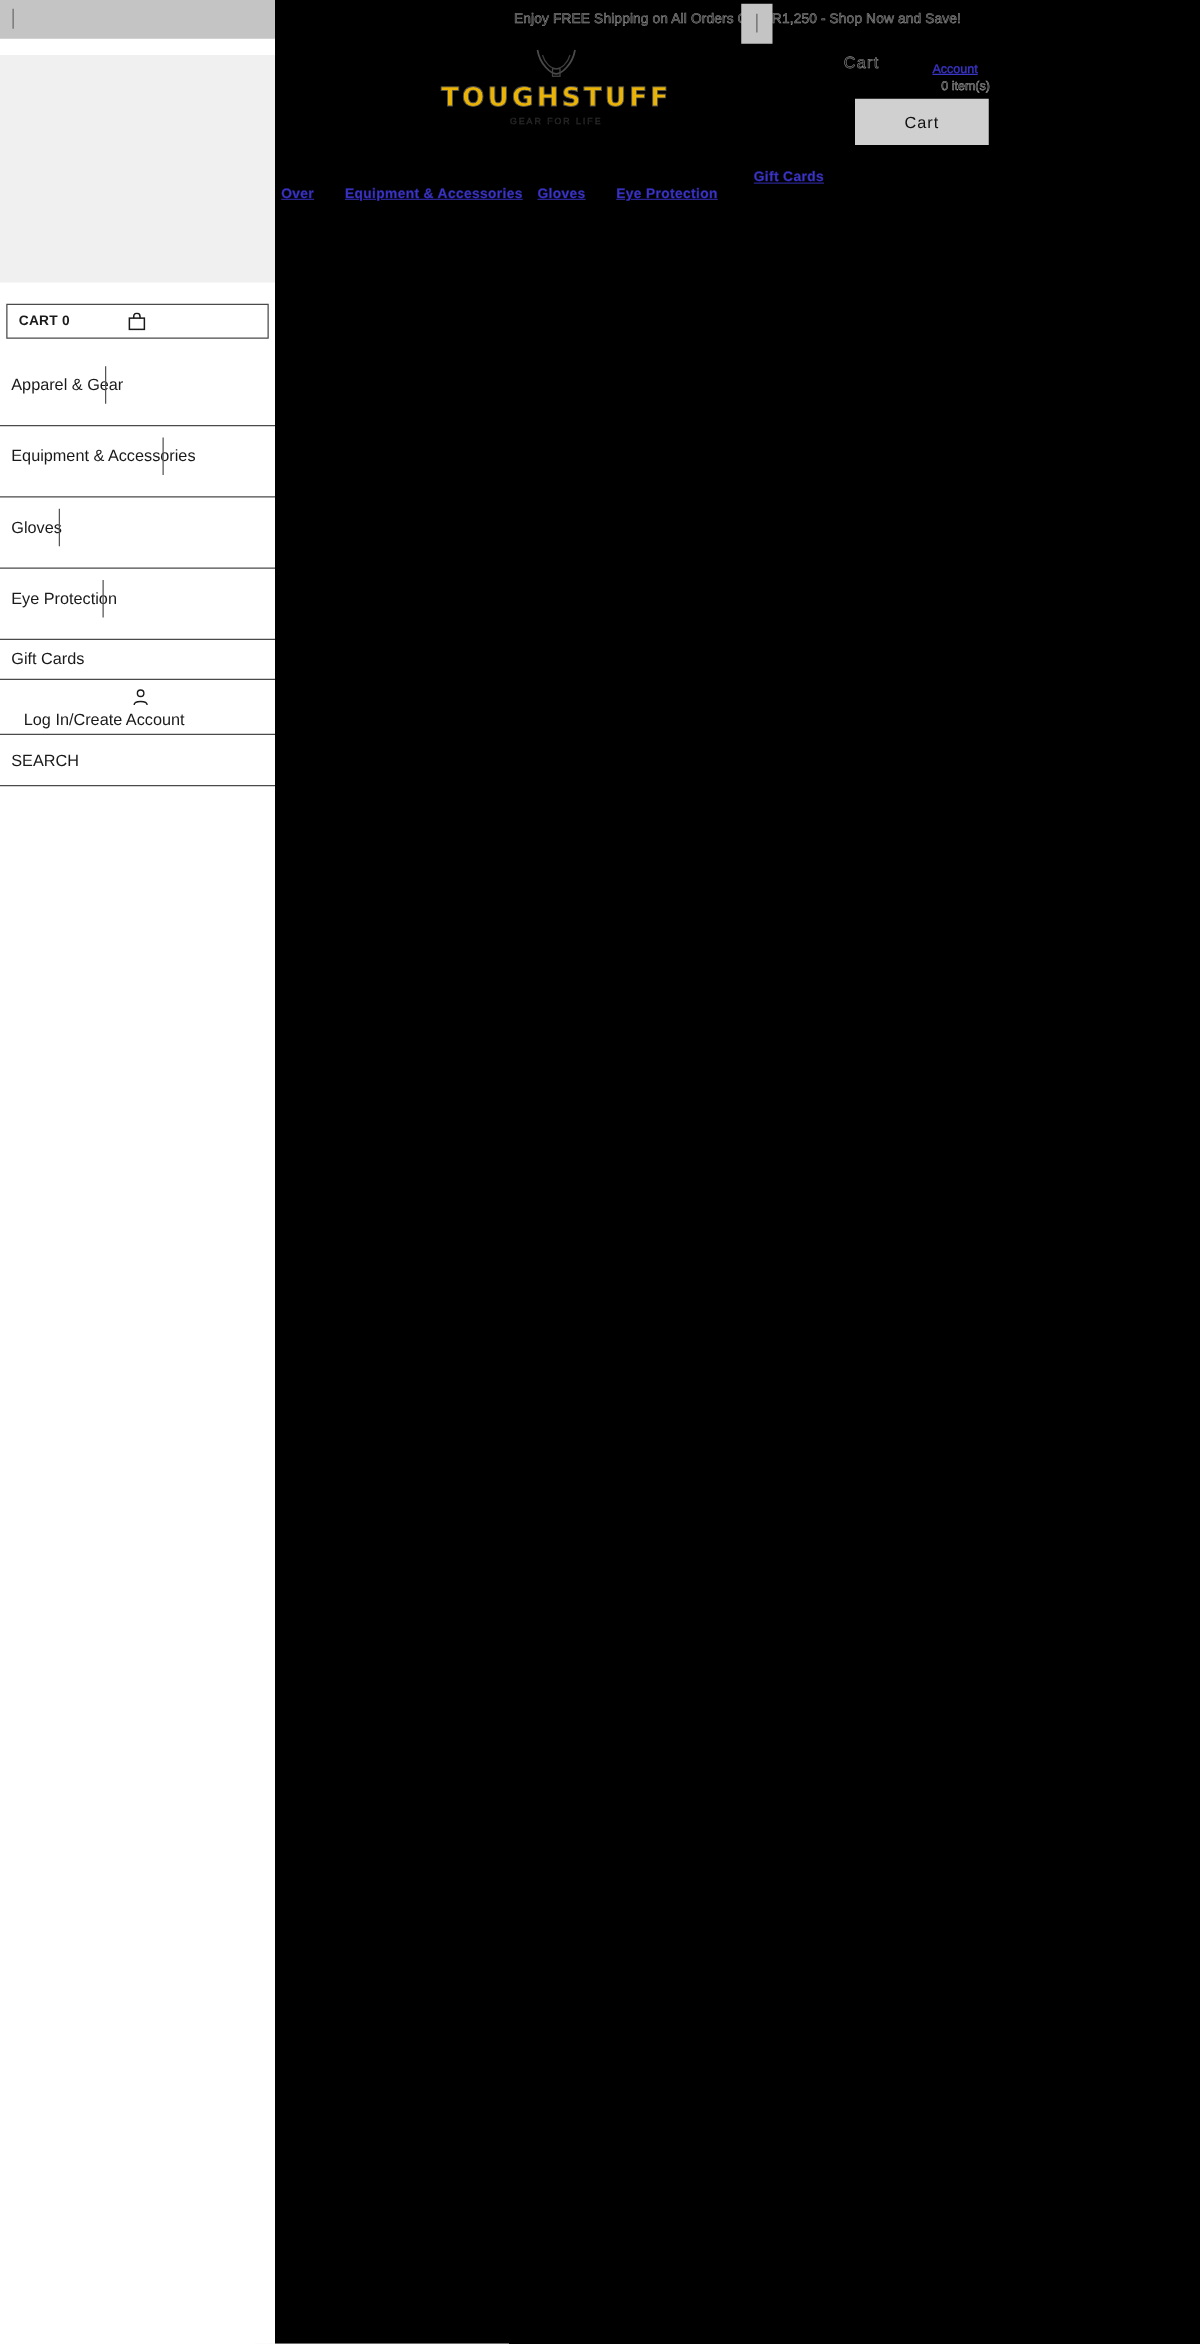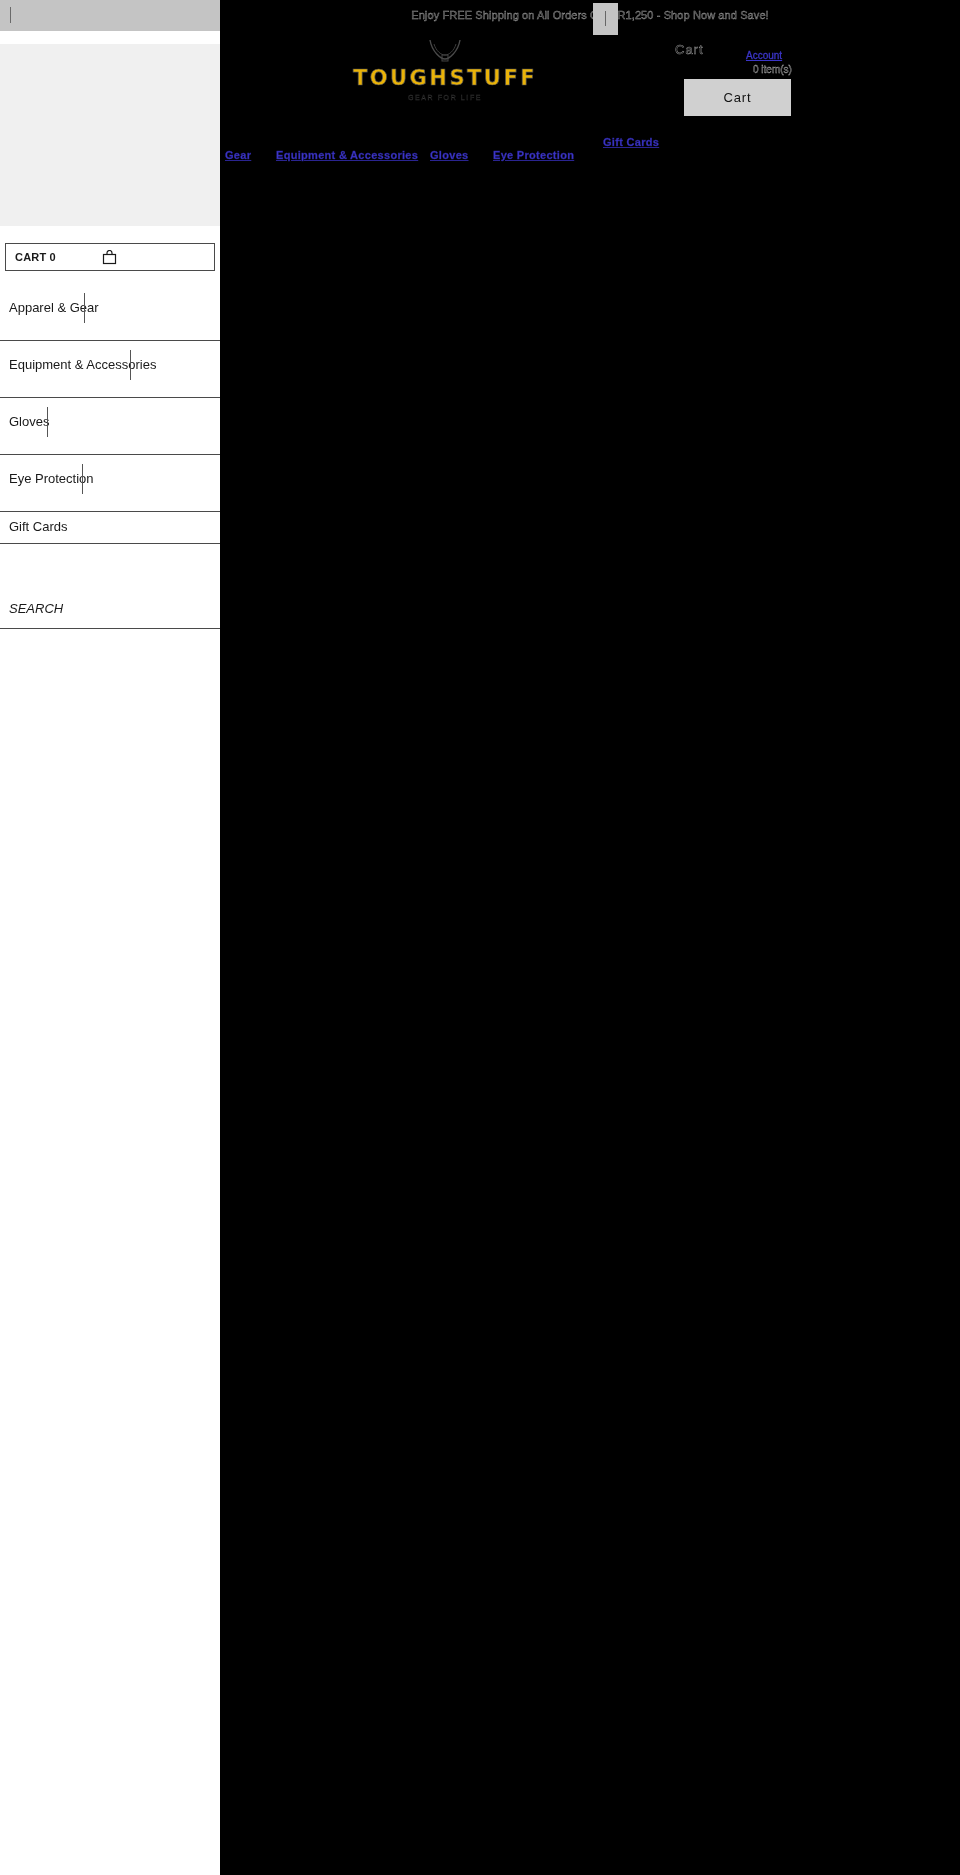--- a/index.html
+++ b/index.html
@@ -112,21 +112,21 @@
   #side-5 .side-label { top: 7px; }
 
   #side-6 { top: 544px; height: 44px; }
   #side-6 .acct-icon {
     position: absolute;
     left: 106px; top: 7px;
     width: 13px; height: 14px;
   }
   #side-6 .side-label { left: 19px; top: 24px; }
 
-  #side-7 { top: 588px; height: 41px; font-style: italic; }
+  #side-7 { top: 588px; height: 41px; }
   #side-7 .side-label { top: 13px; font-size: 13px; }
 
   
   #main {
     position: absolute;
     left: 220px; top: 0;
     width: 740px; height: 1875px;
     background: #000000;
     overflow: hidden;
   }
@@ -274,21 +274,21 @@
       <div id="logo-text">TOUGHSTUFF</div>
       <div id="logo-tag">GEAR FOR LIFE</div>
     </div>
 
     <div id="cart-word">Cart</div>
     <a id="account-link" href="#">Account</a>
     <div id="item-count">0 item(s)</div>
     <button id="cart-button">Cart</button>
 
     <nav id="mainnav">
-      <a class="nav-link" id="nav-0" href="#">Gear</a>
+      <a class="nav-link" id="nav-0" href="#">Over</a>
       <a class="nav-link" id="nav-1" href="#">Equipment &amp; Accessories</a>
       <a class="nav-link" id="nav-2" href="#">Gloves</a>
       <a class="nav-link" id="nav-3" href="#">Eye Protection</a>
       <a class="nav-link" id="nav-4" href="#">Gift Cards</a>
     </nav>
 
   </div>
 
   <div id="left-panel">
 
@@ -323,20 +323,27 @@
 
     <div class="side-item" id="side-4">
       <span class="side-label">Eye Protection</span>
       <span class="caret-bar"></span>
     </div>
 
     <div class="side-item" id="side-5">
       <span class="side-label">Gift Cards</span>
     </div>
 
+    <div class="side-item" id="side-6">
+      <svg class="acct-icon" viewBox="0 0 13 14">
+        <circle cx="6.5" cy="3.6" r="2.6" fill="none" stroke="#1a1a1a" stroke-width="1.1"></circle>
+        <path d="M1.3 13 C1.3 9.2, 11.7 9.2, 11.7 13" fill="none" stroke="#1a1a1a" stroke-width="1.1"></path>
+      </svg>
+      <span class="side-label">Log In/Create Account</span>
+    </div>
 
     <div class="side-item" id="side-7">
       <span class="side-label">SEARCH</span>
     </div>
 
   </div>
 
 </div>
 
 </body></html>

